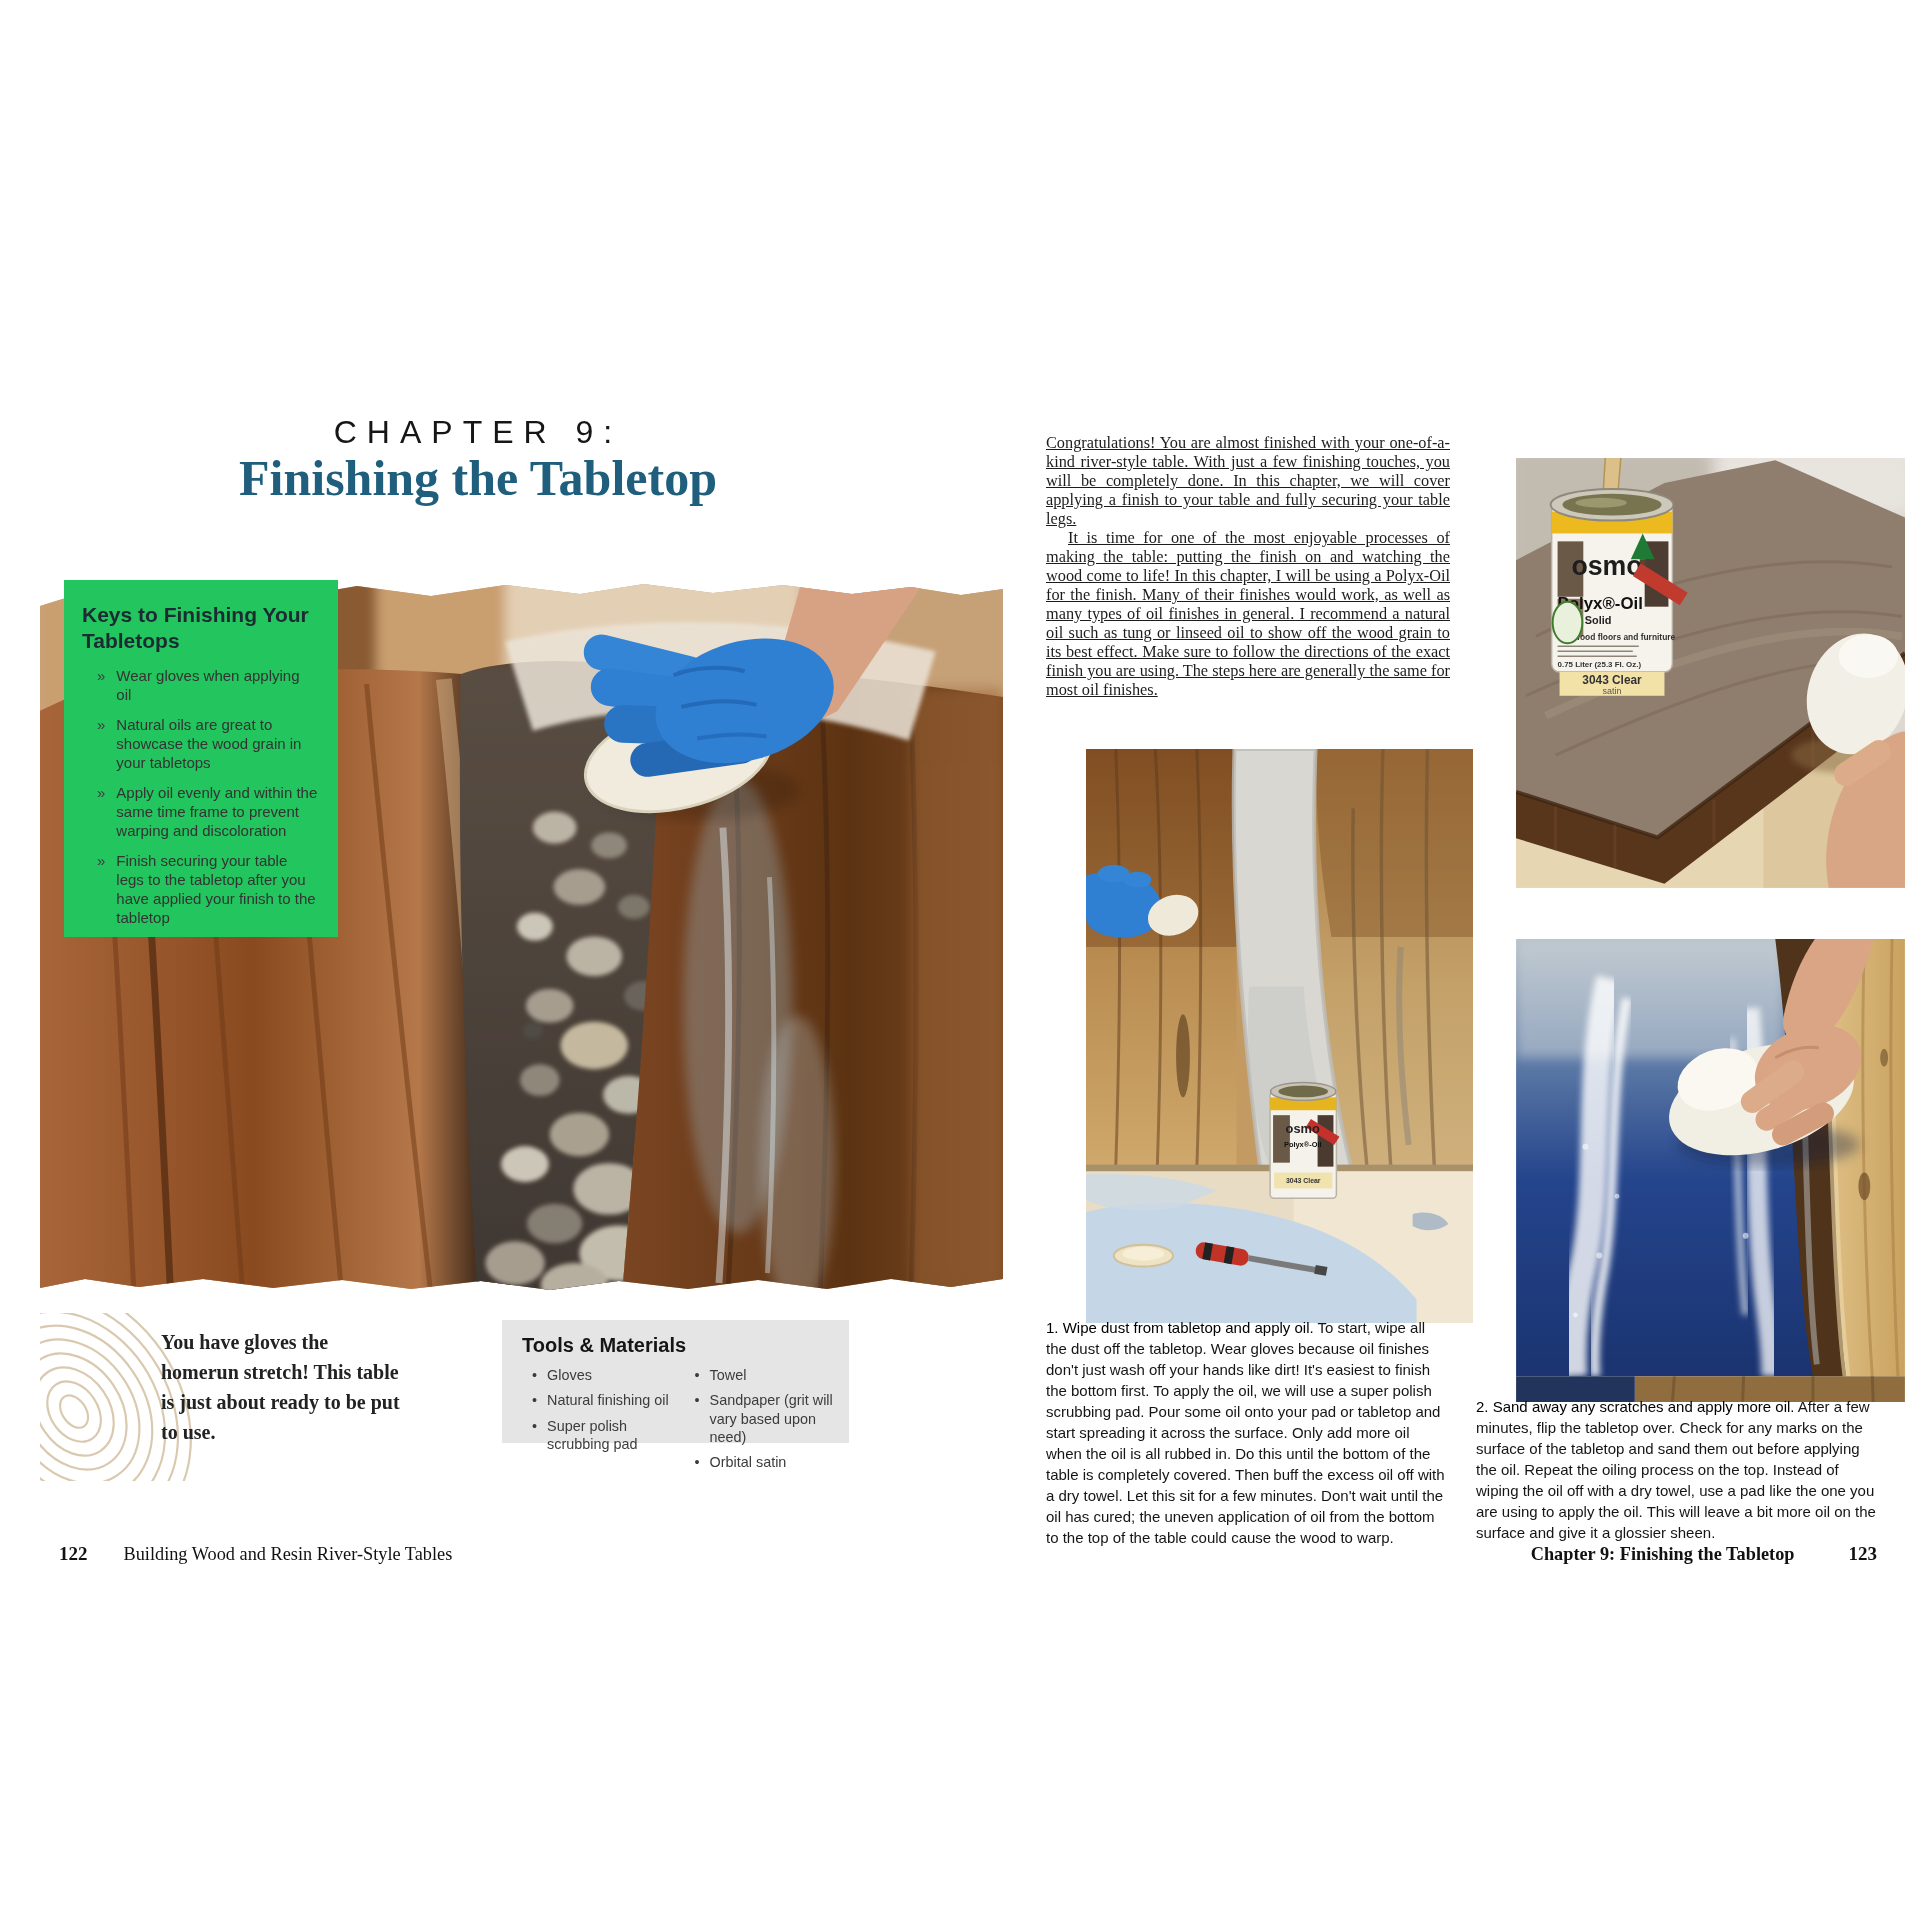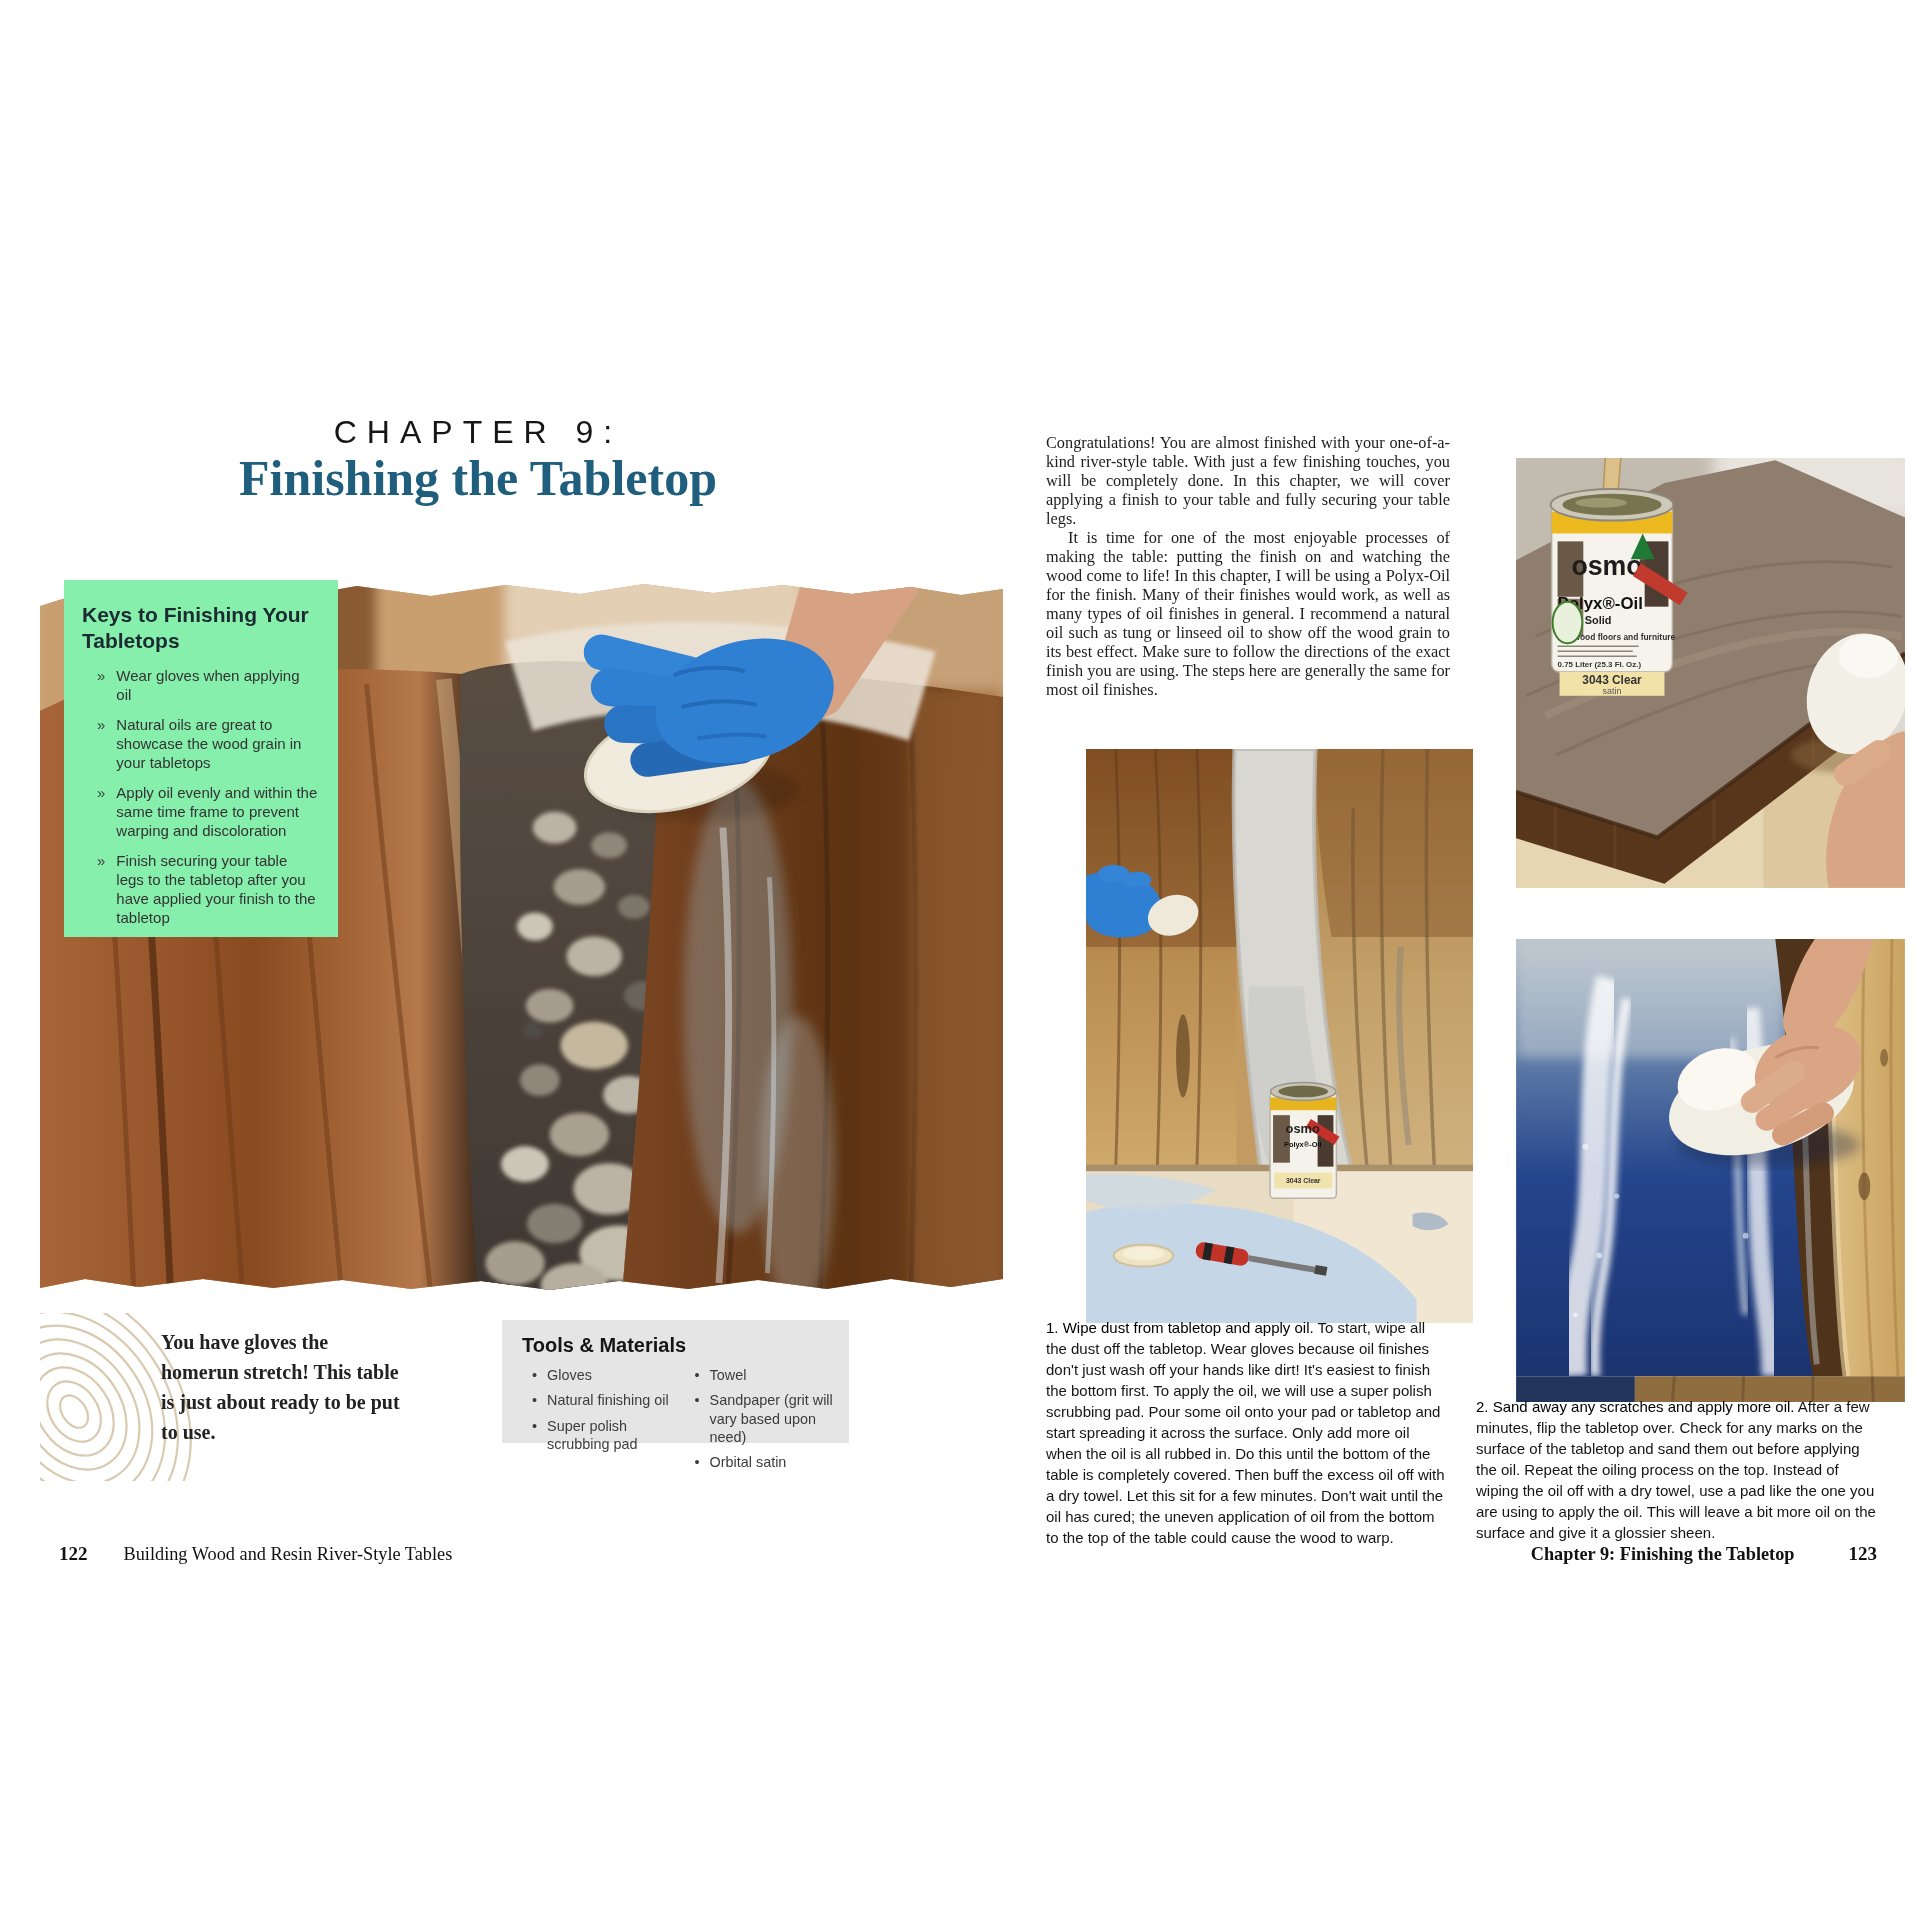--- a/index.html
+++ b/index.html
@@ -15,21 +15,21 @@
 
   .photo{overflow:hidden;}
   .photo svg{display:block;}
   .photo-main{left:0;top:564px;width:963px;height:715px;
     clip-path:polygon(0 26px,45px 12px,109px 20px,178px 8px,248px 18px,317px 6px,391px 16px,
       465px 5px,540px 14px,604px 4px,673px 13px,743px 5px,812px 14px,871px 7px,921px 15px,963px 9px,
       963px 699px,911px 707px,851px 699px,787px 709px,718px 700px,648px 709px,579px 701px,
       510px 710px,441px 701px,371px 709px,302px 700px,233px 708px,163px 699px,99px 707px,45px 699px,0 708px);}
 
   .keys-box{left:64px;top:580px;width:274px;height:357px;box-sizing:border-box;
-            background:#86efac;padding:22px 14px 0 16px;}
+            background:#22c55e;padding:22px 14px 0 16px;}
   .keys-box h2{margin:0 0 12px 2px;font:700 21px/26px "Liberation Sans",sans-serif;color:#1c2b31;}
   .keys-box ul{margin:0;padding:0;list-style:none;}
   .keys-box li{display:flex;gap:11px;margin-bottom:11px;padding-left:17px;padding-right:6px;
                font:400 15px/19px "Liberation Sans",sans-serif;color:#333;}
   .keys-box .mk{flex:0 0 auto;color:#3d3d3d;}
 
   .grain-decoration{left:40px;top:1313px;width:156px;height:168px;}
 
   .pull-text{left:161px;top:1327px;width:249px;margin:0;
              font:700 20px/30px "Liberation Serif",serif;color:#222;}
@@ -47,21 +47,21 @@
   .folio-left{left:59px;width:693px;}
   .folio-left .pagenum{font:700 19px/24px "Liberation Serif",serif;margin-right:36px;}
   .folio-left .booktitle{font:400 18.3px/24px "Liberation Serif",serif;}
   .folio-right{left:1178px;width:699px;text-align:right;}
   .folio-right .chaptitle{font:700 18.3px/24px "Liberation Serif",serif;}
   .folio-right .pagenum{font:700 19px/24px "Liberation Serif",serif;margin-left:54px;}
 
   
   .intro{left:1046px;top:433px;width:404px;
          font:400 16.3px/19px "Liberation Serif",serif;color:#1c1c1c;text-align:justify;}
-  .intro p{margin:0;}
+  .intro p{margin:0;text-decoration:underline;}
   .intro p.indent{text-indent:22px;}
 
   .photo-middle{left:1046px;top:733px;width:387px;height:574px;}
   .photo-topright{left:1476px;top:442px;width:389px;height:430px;}
   .photo-bottomright{left:1476px;top:923px;width:389px;height:463px;}
 
   .caption{margin:0;font:400 15px/21px "Liberation Sans",sans-serif;color:#151515;}
   .caption b{font-weight:400;color:#000;}
   .caption1{left:1046px;top:1317px;width:400px;}
   .caption2{left:1476px;top:1396px;width:401px;}

